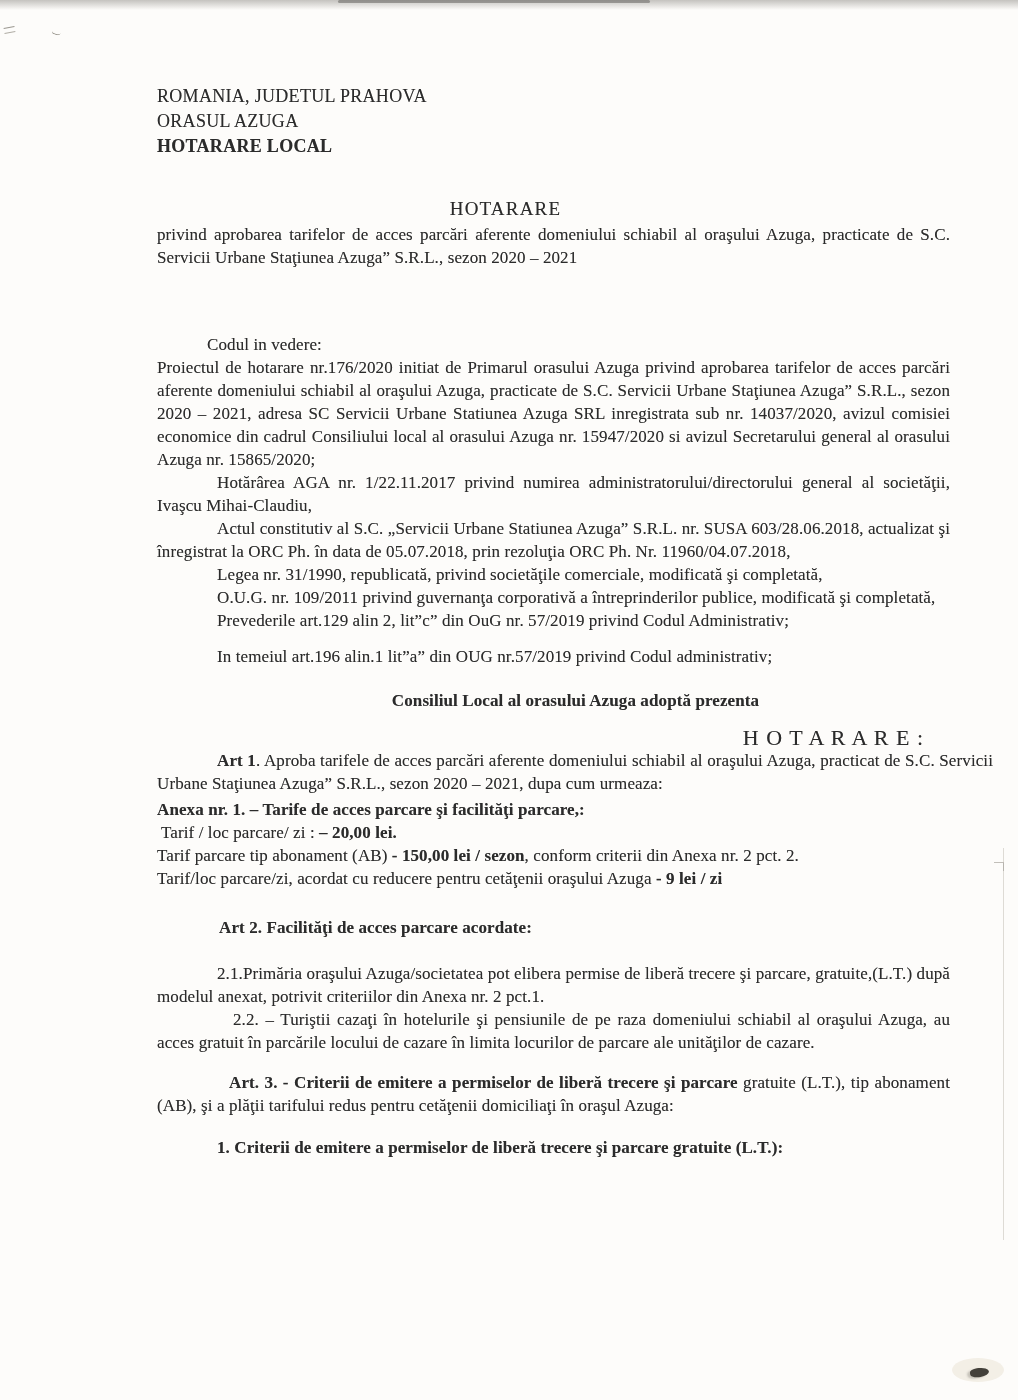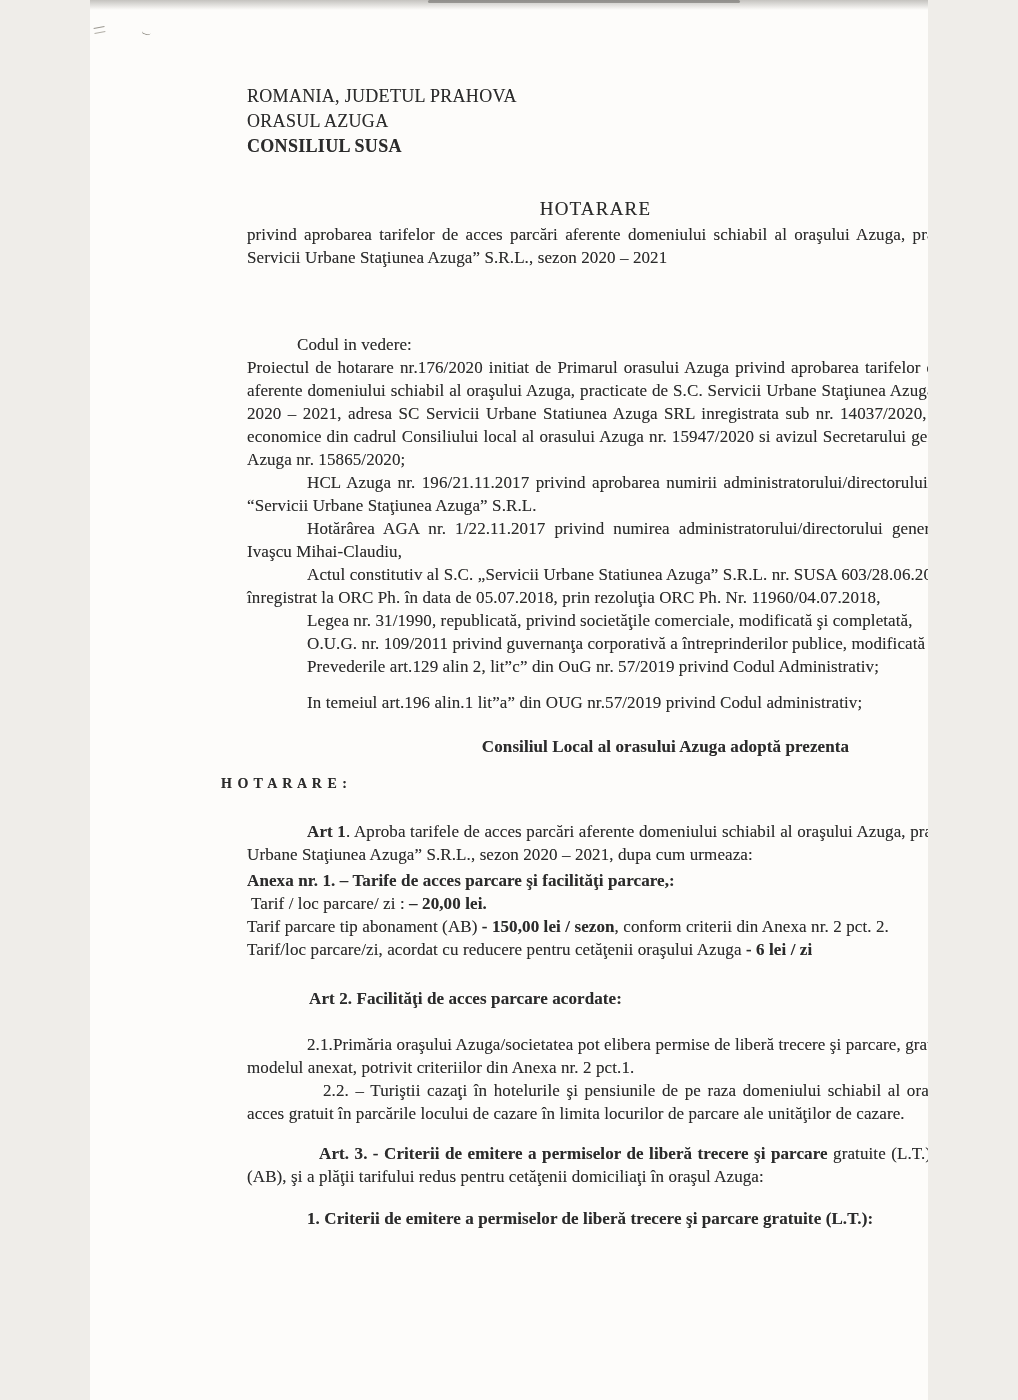--- a/index.html
+++ b/index.html
@@ -1,18 +1,18 @@
 <!DOCTYPE html>
 <html><head>
 <meta charset="utf-8">
 <style>
   html,body{margin:0;padding:0;background:#efede9;}
   .page{
     position:relative;
-    width:838px;height:1400px;
+    width:1018px;height:1400px;
     margin:0 auto;
     background:#fdfcfa;
     overflow:hidden;
     font-family:"Liberation Serif","DejaVu Serif",serif;
     color:#2b2b2b;
     text-shadow:0 0 .5px rgba(45,45,45,.38);
   }
   .content{
     position:absolute;left:157px;top:0;width:793px;
     padding-top:84px;
@@ -26,24 +26,24 @@
     margin-top:38px;font-size:19px;line-height:24px;font-weight:normal;
     letter-spacing:1.2px;text-align:center;transform:translateX(-48px);
   }
   .subtitle{margin-top:2px;}
   .preamble-intro{margin-top:64px;text-indent:50px;}
   .recital{text-indent:60px;}
   .recital.no-indent{text-indent:0;}
   .basis{margin-top:13px;text-indent:60px;}
   .adoption{margin-top:21px;text-indent:44px;font-weight:bold;text-align:center;}
   .enactment{
-    margin-top:14px;font-size:14px;font-weight:bold;
-    text-align:left;transform:translateX(-26px);letter-spacing:1px;
+    margin-top:14px;font-size:22px;font-weight:normal;
+    text-align:right;transform:translateX(-26px);letter-spacing:1px;
   }
-  .art1{margin-top:25px;width:836px;text-indent:60px;}
+  .art1{width:836px;text-indent:60px;}
   .annex{margin-top:3px;}
   .annex-heading{font-weight:bold;}
   .tariff-day{text-indent:4px;}
   .art2-heading{margin-top:26px;font-weight:bold;text-indent:62px;}
   .art2-item1{margin-top:23px;text-indent:60px;}
   .art2-item2{text-indent:76px;}
   .art3{margin-top:17px;text-indent:72px;}
   .criteria1{margin-top:19px;text-indent:60px;font-weight:bold;}
 
   
@@ -76,50 +76,49 @@
   <div class="right-line"></div>
   <div class="corner-bracket"></div>
   <div class="ink-halo"></div>
   <div class="ink-mark"></div>
 
   <div class="content">
 
     <header class="issuer">
       <div>ROMANIA, JUDETUL PRAHOVA</div>
       <div>ORASUL  AZUGA</div>
-      <div class="bold">CONSILIUL SUSA</div>
+      <div class="bold">HOTARARE LOCAL</div>
     </header>
 
     <div class="doc-title">HOTARARE</div>
 
     <p class="subtitle justify">privind aprobarea  tarifelor de acces parcări aferente  domeniului schiabil al oraşului Azuga, practicate de S.C. Servicii Urbane Staţiunea Azuga” S.R.L., sezon 2020 – 2021</p>
 
     <p class="preamble-intro">Codul in vedere:</p>
 
     <p class="recital no-indent justify">Proiectul de hotarare nr.176/2020 initiat de Primarul orasului Azuga privind aprobarea  tarifelor de acces parcări aferente  domeniului schiabil al oraşului Azuga, practicate de S.C. Servicii Urbane Staţiunea Azuga” S.R.L., sezon 2020 – 2021, adresa SC Servicii Urbane Statiunea Azuga SRL inregistrata sub nr. 14037/2020,  avizul comisiei economice din cadrul Consiliului local al orasului Azuga nr. 15947/2020 si avizul Secretarului general al orasului Azuga nr. 15865/2020;</p>
-    <p class="recital justify">HCL Azuga nr. 196/21.11.2017 privind aprobarea numirii administratorului/directorului general al S.C. “Servicii Urbane Staţiunea Azuga” S.R.L.</p>
     <p class="recital justify">Hotărârea AGA nr. 1/22.11.2017 privind numirea administratorului/directorului general al societăţii, Ivaşcu Mihai-Claudiu,</p>
     <p class="recital justify">Actul constitutiv al S.C. „Servicii Urbane Statiunea Azuga” S.R.L. nr. SUSA 603/28.06.2018, actualizat şi înregistrat la ORC Ph. în data de 05.07.2018, prin rezoluţia ORC Ph. Nr. 11960/04.07.2018,</p>
     <p class="recital justify">Legea nr. 31/1990, republicată, privind societăţile comerciale, modificată şi completată,</p>
     <p class="recital justify">O.U.G. nr. 109/2011 privind guvernanţa corporativă a întreprinderilor publice, modificată şi completată,</p>
     <p class="recital justify">Prevederile art.129 alin 2, lit”c” din OuG nr. 57/2019 privind Codul Administrativ;</p>
 
     <p class="basis">In temeiul art.196 alin.1 lit”a” din OUG nr.57/2019 privind Codul administrativ;</p>
 
     <p class="adoption">Consiliul Local al orasului Azuga adoptă prezenta</p>
 
     <div class="enactment">H O T A R A R E :</div>
 
     <p class="art1 justify"><span class="bold">Art 1</span><span>. Aproba  tarifele de acces parcări aferente  domeniului schiabil al oraşului Azuga, practicat de S.C. Servicii Urbane Staţiunea Azuga” S.R.L., sezon 2020 – 2021, dupa cum urmeaza:</span></p>
 
     <div class="annex">
       <p class="annex-heading">Anexa nr. 1. – Tarife de acces parcare şi facilităţi parcare,:</p>
       <p class="tariff-day"><span>Tarif / loc parcare/ zi :  </span><span class="bold">– 20,00 lei.</span></p>
       <p><span>Tarif parcare tip abonament (AB) </span><span class="bold">- 150,00 lei / sezon</span><span>, conform criterii din Anexa nr. 2 pct. 2.</span></p>
-      <p><span>Tarif/loc parcare/zi, acordat cu reducere pentru cetăţenii oraşului Azuga   </span><span class="bold">- 6 lei / zi</span></p>
+      <p><span>Tarif/loc parcare/zi, acordat cu reducere pentru cetăţenii oraşului Azuga   </span><span class="bold">- 9 lei / zi</span></p>
     </div>
 
     <p class="art2-heading">Art 2. Facilităţi de acces parcare acordate:</p>
 
     <p class="art2-item1 justify">2.1.Primăria oraşului Azuga/societatea  pot elibera permise de liberă trecere şi parcare, gratuite,(L.T.) după modelul anexat, potrivit criteriilor din Anexa nr. 2 pct.1.</p>
     <p class="art2-item2 justify">2.2. – Turiştii cazaţi în hotelurile şi pensiunile de pe raza domeniului schiabil al oraşului Azuga, au acces gratuit în parcările locului de cazare în limita locurilor de parcare ale  unităţilor de cazare.</p>
 
     <p class="art3 justify"><span class="bold">Art.  3. - Criterii de emitere a permiselor de liberă trecere şi parcare</span><span> gratuite (L.T.), tip abonament (AB), şi a plăţii tarifului redus pentru cetăţenii domiciliaţi în oraşul Azuga:</span></p>
 
     <p class="criteria1">1. Criterii de emitere a permiselor de liberă trecere şi parcare gratuite (L.T.):</p>

